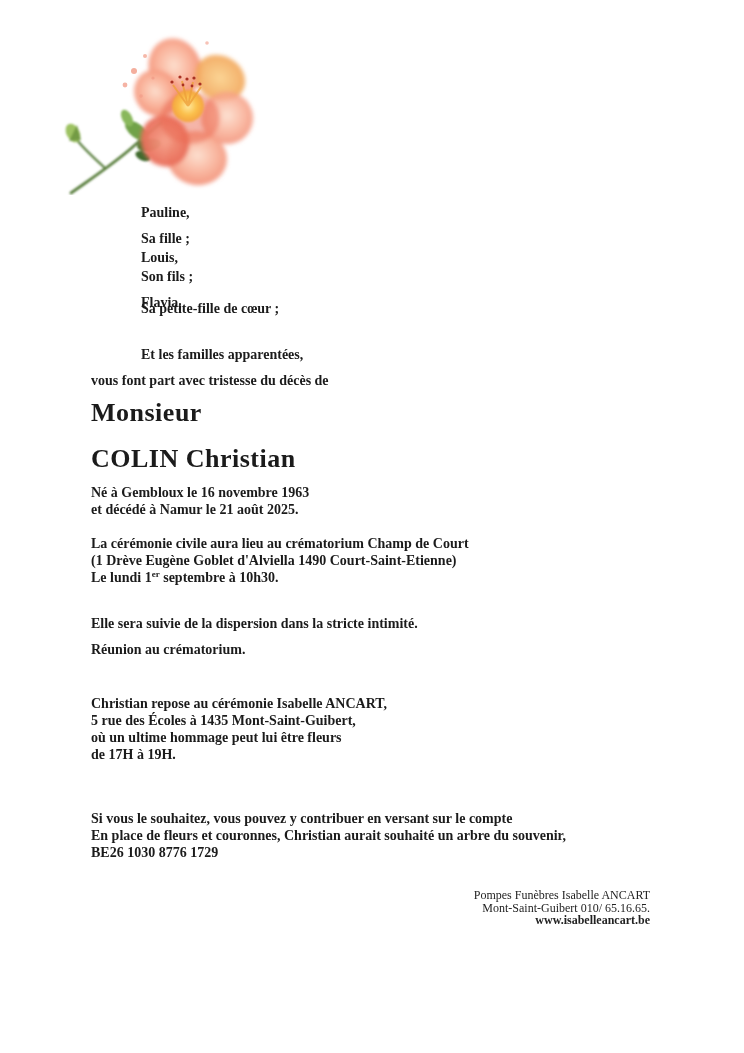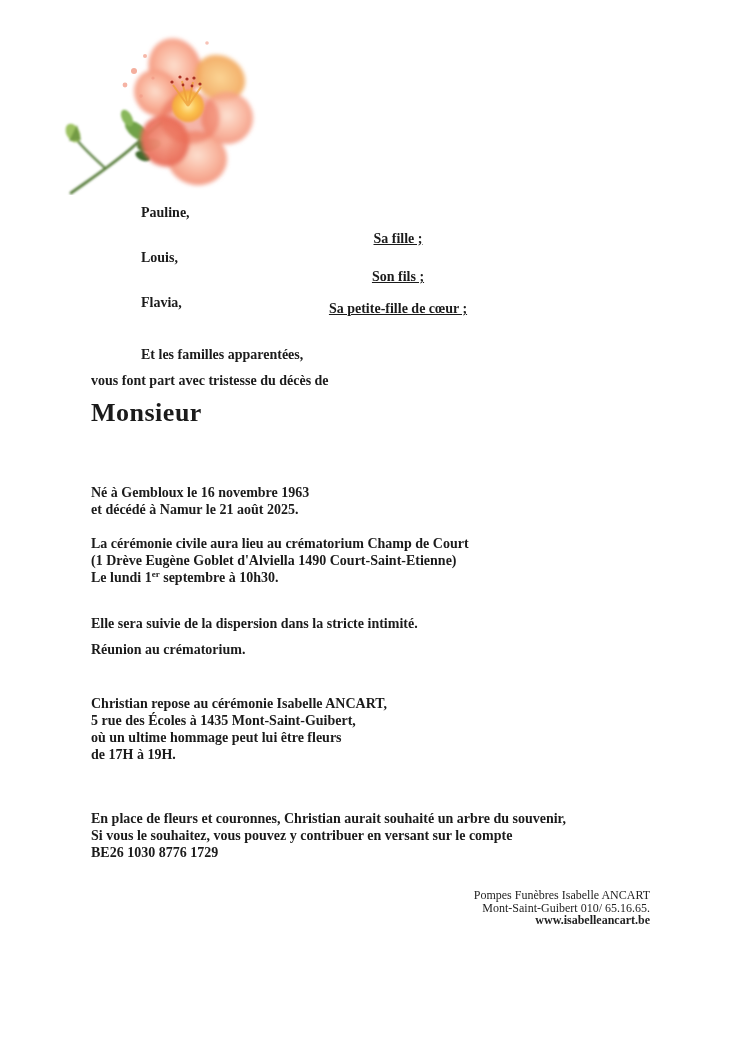--- a/index.html
+++ b/index.html
@@ -20,21 +20,21 @@
   .left-col { left:141px; }
   .band {
     position:absolute; left:91px; width:614px;
     font-size:14px; font-weight:bold; line-height:17px;
   }
   .band-narrow {
     position:absolute; left:141px; width:514px;
     font-size:14px; font-weight:bold; line-height:17px;
   }
   .center { text-align:left; }
-  .right  { text-align:center;text-decoration:underline; }
+  .right  { text-align:left; }
   .heading { font-size:26px; line-height:28px; letter-spacing:0.5px; }
   .sup { font-size:9px; position:relative; top:-5px; font-weight:bold; }
   .footer {
     position:absolute; right:94px; top:889px;
     text-align:right;
     font-size:12px; font-weight:normal; line-height:12.5px;
     color:#222222; white-space:nowrap;
   }
   .footer .bold { font-weight:bold; }
 </style>
@@ -122,20 +122,21 @@
   <div class="line left-col" style="top:249px">Louis,</div>
   <div class="band-narrow right" style="top:268px">Son fils ;</div>
 
   <div class="line left-col" style="top:294px">Flavia,</div>
   <div class="band-narrow right" style="top:300px">Sa petite-fille de cœur ;</div>
 
   <div class="line left-col" style="top:346px">Et les familles apparentées,</div>
   <div class="band center" style="top:372px">vous font part avec tristesse du décès de</div>
 
   <div class="band center heading" style="top:399px">Monsieur</div>
+  <div class="band center heading" style="top:445px">COLIN Christian</div>
 
   <div class="band center" style="top:484px">
     <div>Né à Gembloux le 16 novembre 1963</div>
     <div>et décédé à Namur le 21 août 2025.</div>
   </div>
 
   <div class="band center" style="top:535px">
     <div>La cérémonie civile aura lieu au crématorium Champ de Court</div>
     <div>(1 Drève Eugène Goblet d'Alviella 1490 Court-Saint-Etienne)</div>
     <div>
@@ -147,22 +148,22 @@
   <div class="band center" style="top:615px">Elle sera suivie de la dispersion dans la stricte intimité.</div>
 
   <div class="band center" style="top:695px">
     <div>Christian repose au cérémonie Isabelle ANCART,</div>
     <div>5 rue des Écoles à 1435 Mont-Saint-Guibert,</div>
     <div>où un ultime hommage peut lui être fleurs</div>
     <div>de 17H à 19H.</div>
   </div>
 
   <div class="band center" style="top:810px">
+    <div>Si vous le souhaitez, vous pouvez y contribuer en versant sur le compte</div>
     <div>En place de fleurs et couronnes, Christian aurait souhaité un arbre du souvenir,</div>
-    <div>Si vous le souhaitez, vous pouvez y contribuer en versant sur le compte</div>
     <div>BE26 1030 8776 1729</div>
   </div>
 
   <div class="footer">
     <div>Pompes Funèbres Isabelle ANCART</div>
     <div>Mont-Saint-Guibert 010/ 65.16.65.</div>
     <div class="bold">www.isabelleancart.be</div>
   </div>
 
 </div>

